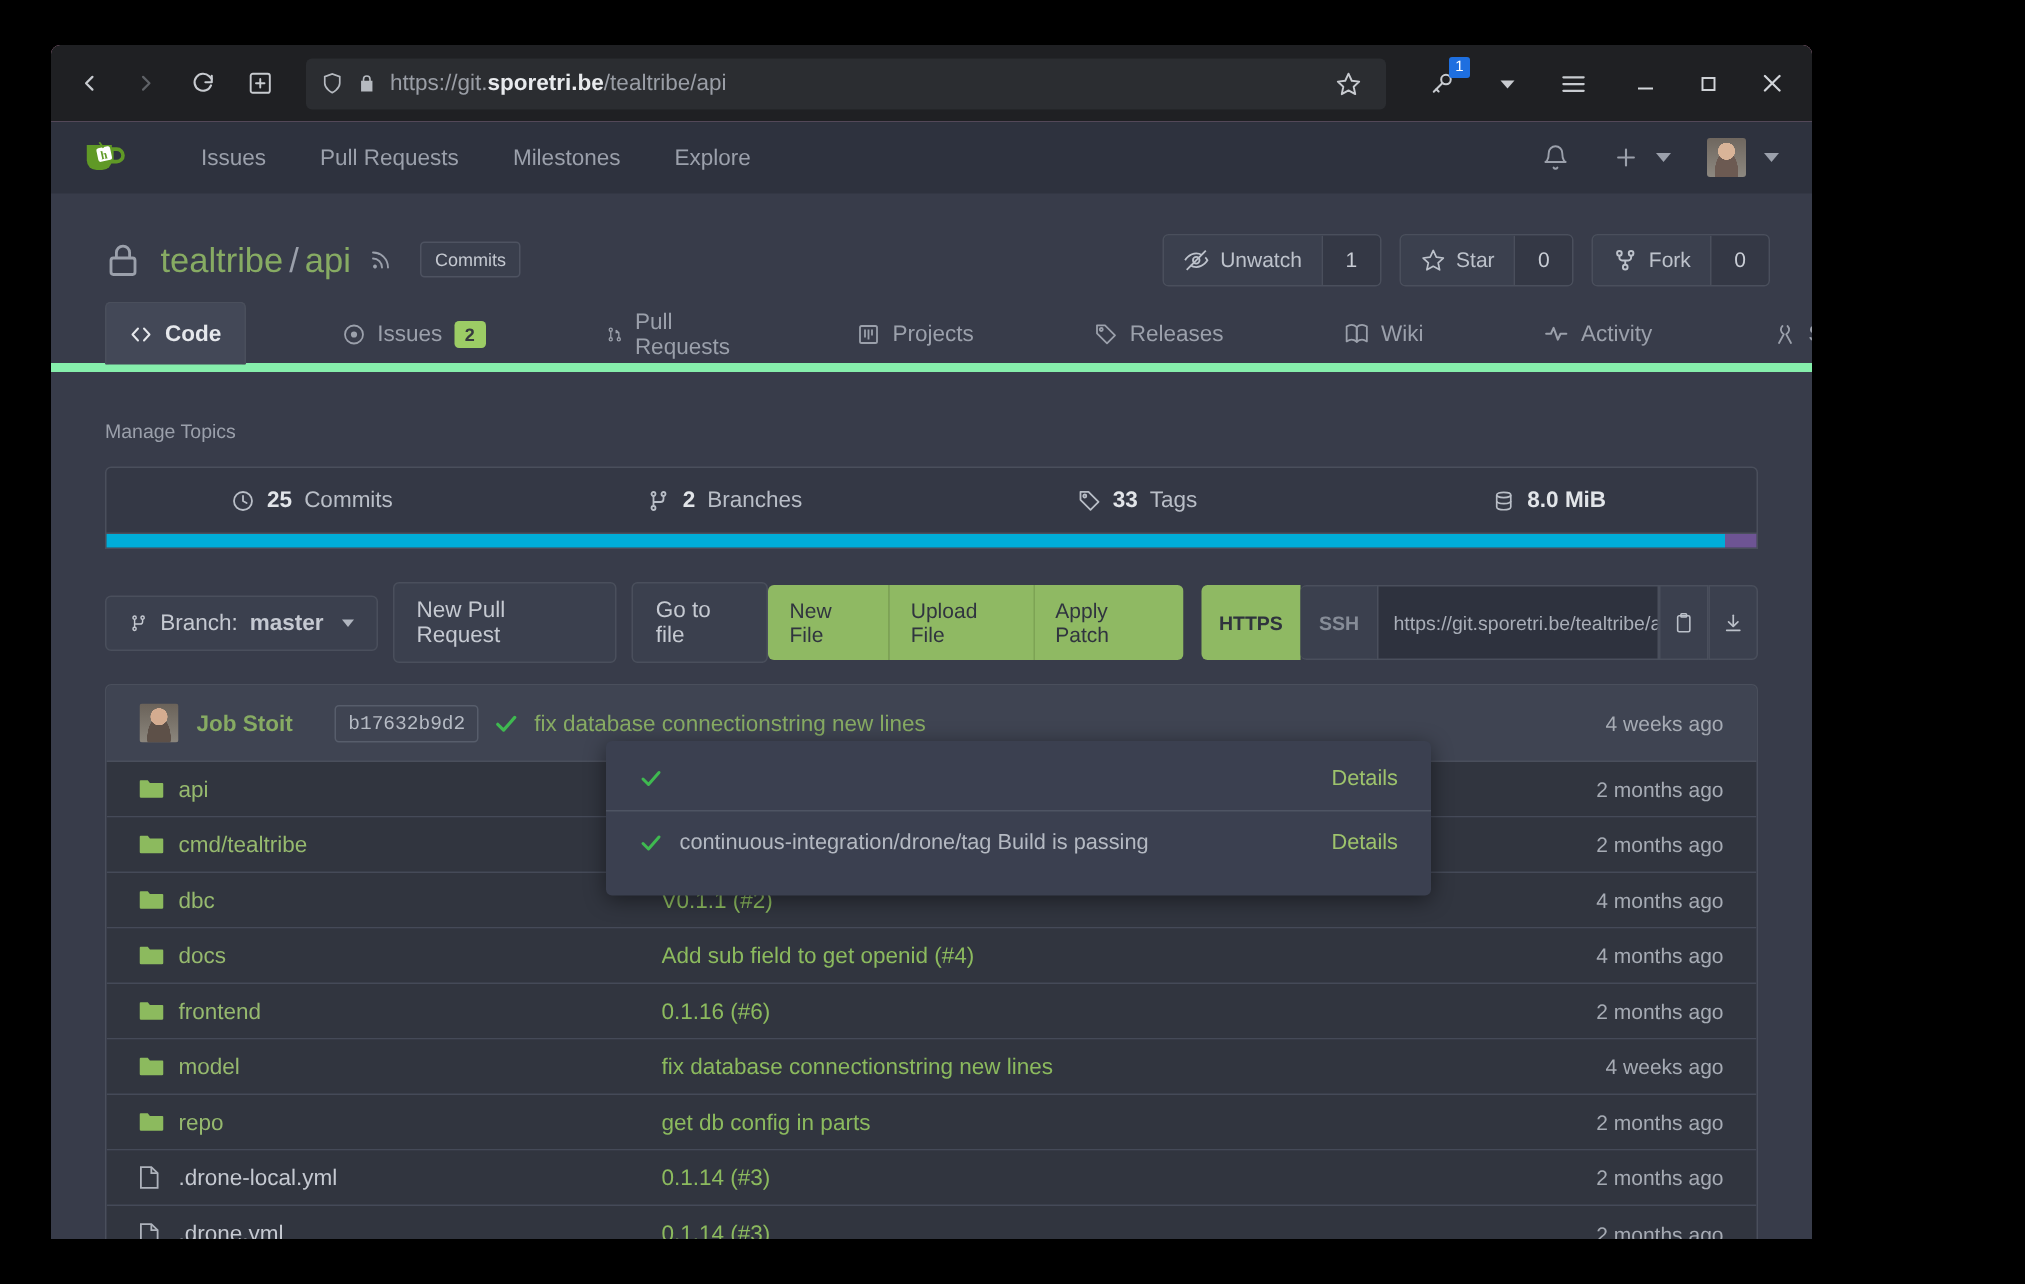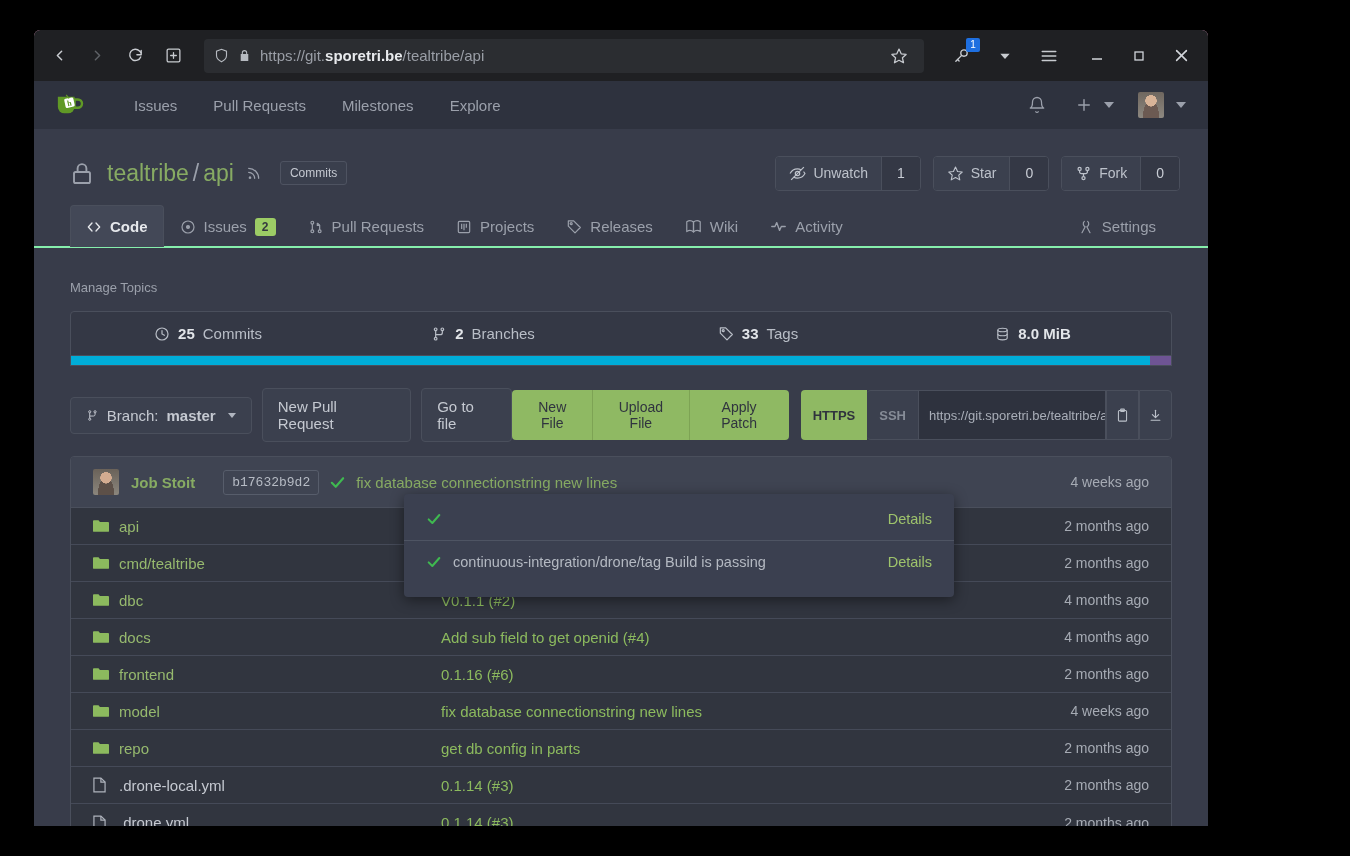--- a/index.html
+++ b/index.html
@@ -189,22 +189,23 @@
     border-left: 1px solid #4a4f5c;
     cursor: pointer;
   }
 
   
   .repo-tabs {
     display: flex;
     align-items: flex-end;
     padding: 0 36px;
     height: 43px;
-    border-bottom: 2px solid #86efac;
+    border-bottom: 6px solid #86efac;
     margin-top: 10px;
+    gap: 48px;
   }
   .rtab {
     display: flex; align-items: center; gap: 8px;
     padding: 10px 15px;
     font-size: 15px;
     color: #9ba0ab;
     text-decoration: none;
     cursor: pointer;
     border: 1px solid transparent;
     border-bottom: none;
@@ -274,21 +275,21 @@
   .tb-btn + .tb-btn { margin-left: 10px; }
   .branch-btn { min-width: 132px; }
   .tri-down {
     width: 0; height: 0;
     border-left: 4px solid transparent;
     border-right: 4px solid transparent;
     border-top: 5px solid #b0b5bf;
     margin-left: 4px;
   }
 
-  .toolbar-right { margin-left: auto; display: flex; align-items: stretch; text-align: center; }
+  .toolbar-right { margin-left: auto; display: flex; align-items: stretch; }
   .green-group { display: flex; border-radius: 4px; overflow: hidden; }
   .green-btn {
     background: #8fb963;
     color: #30343f;
     font-size: 14px;
     padding: 9px 14px;
     cursor: pointer;
     border-right: 1px solid #7da354;
     display: flex; align-items: center;
   }

